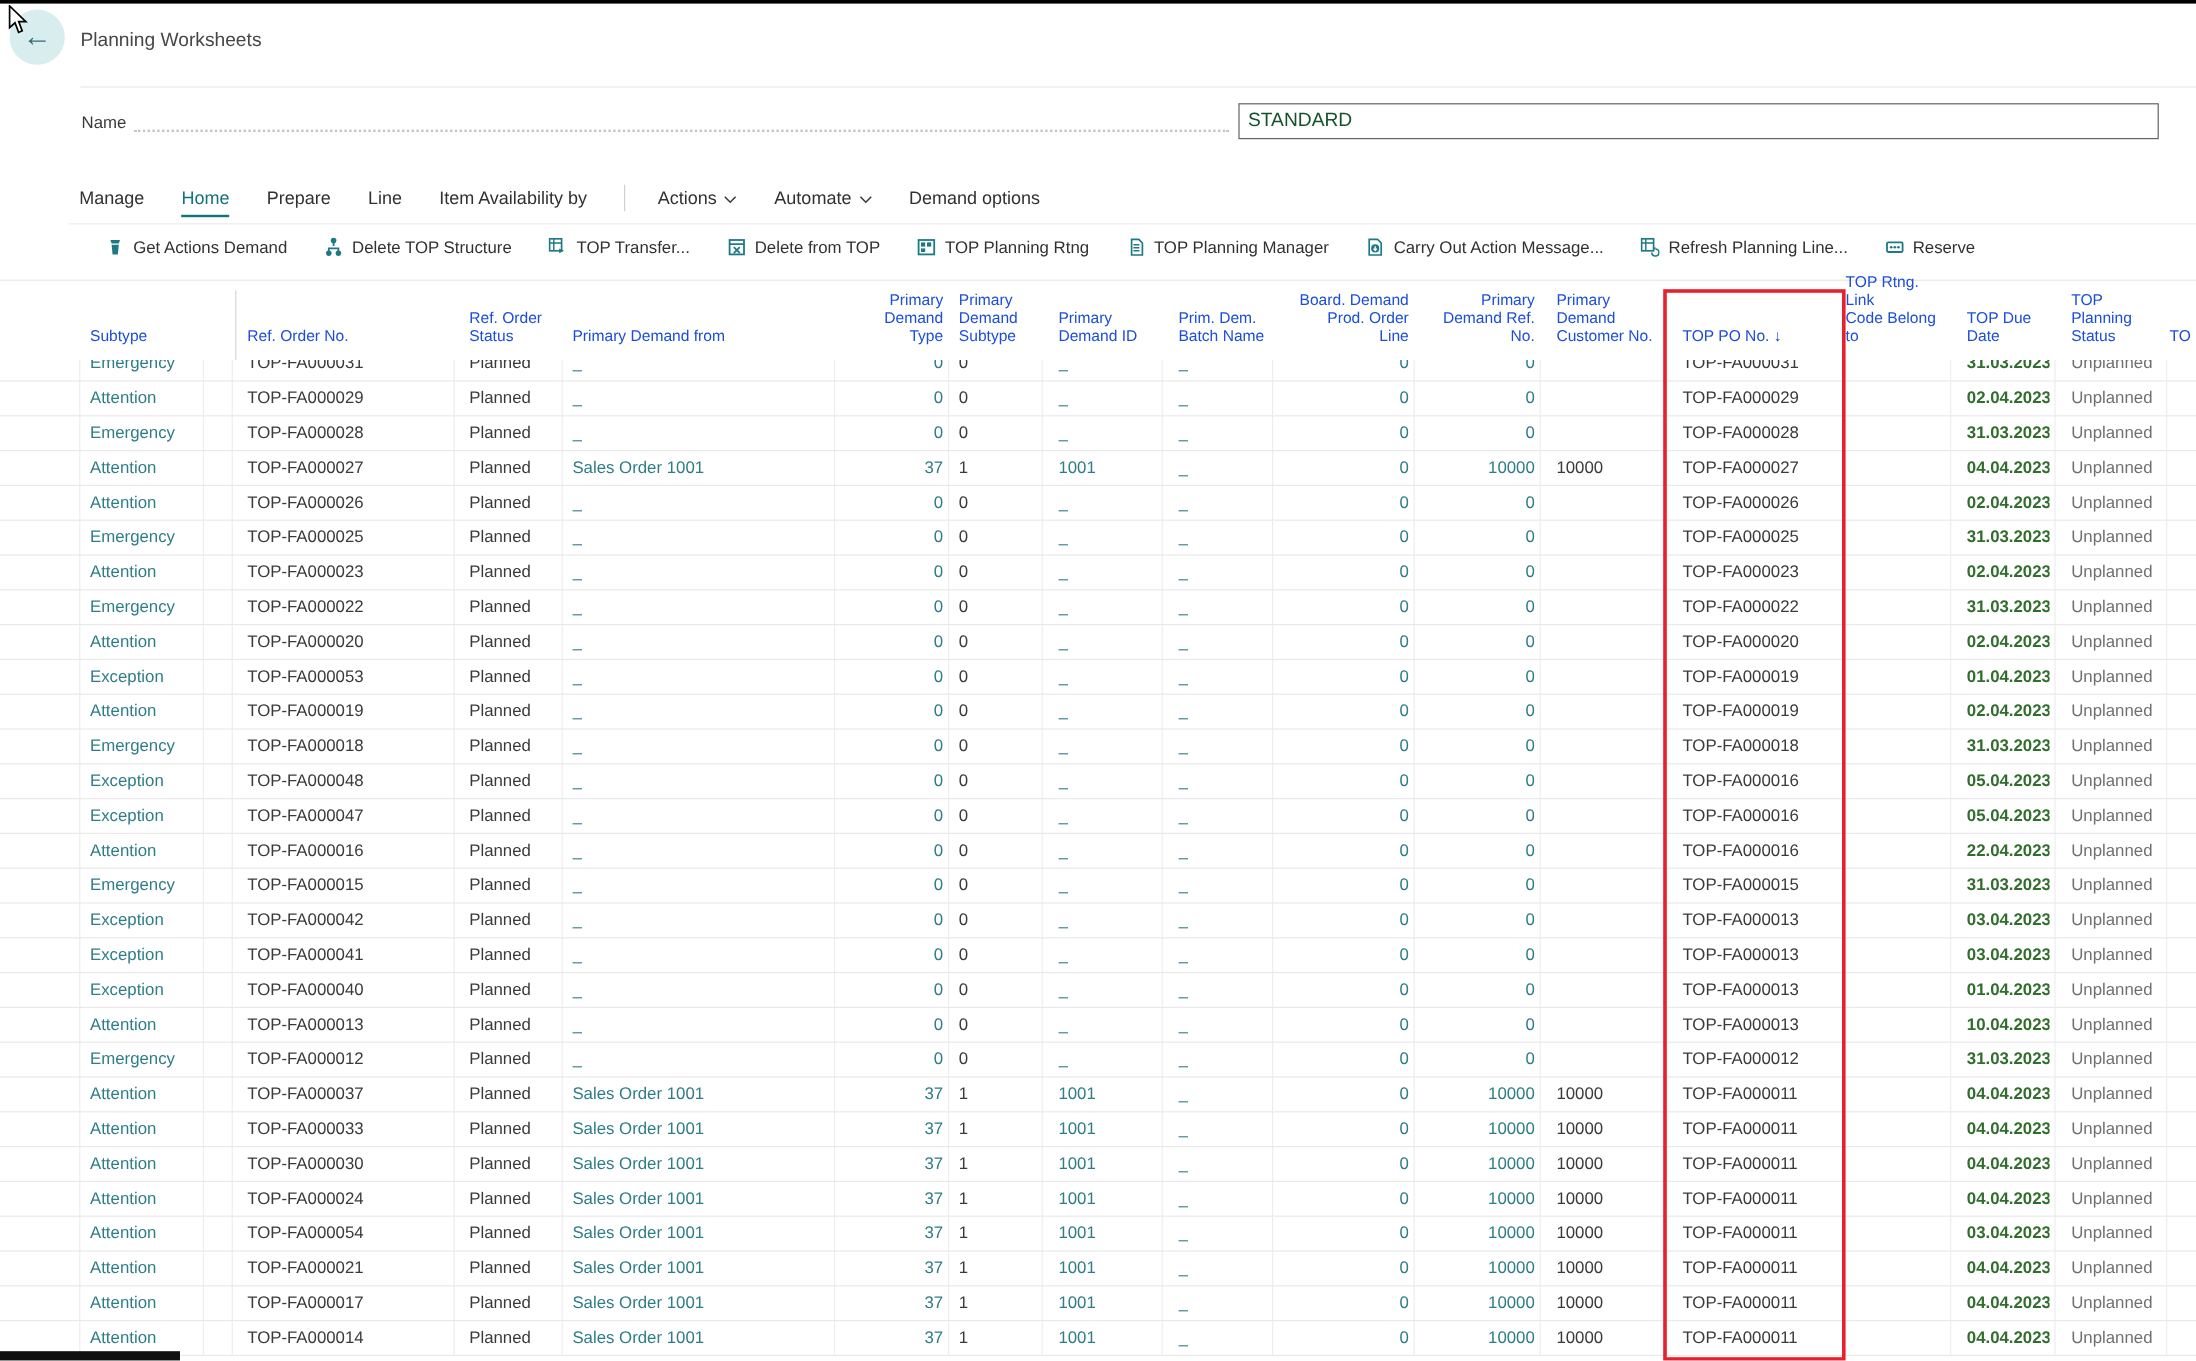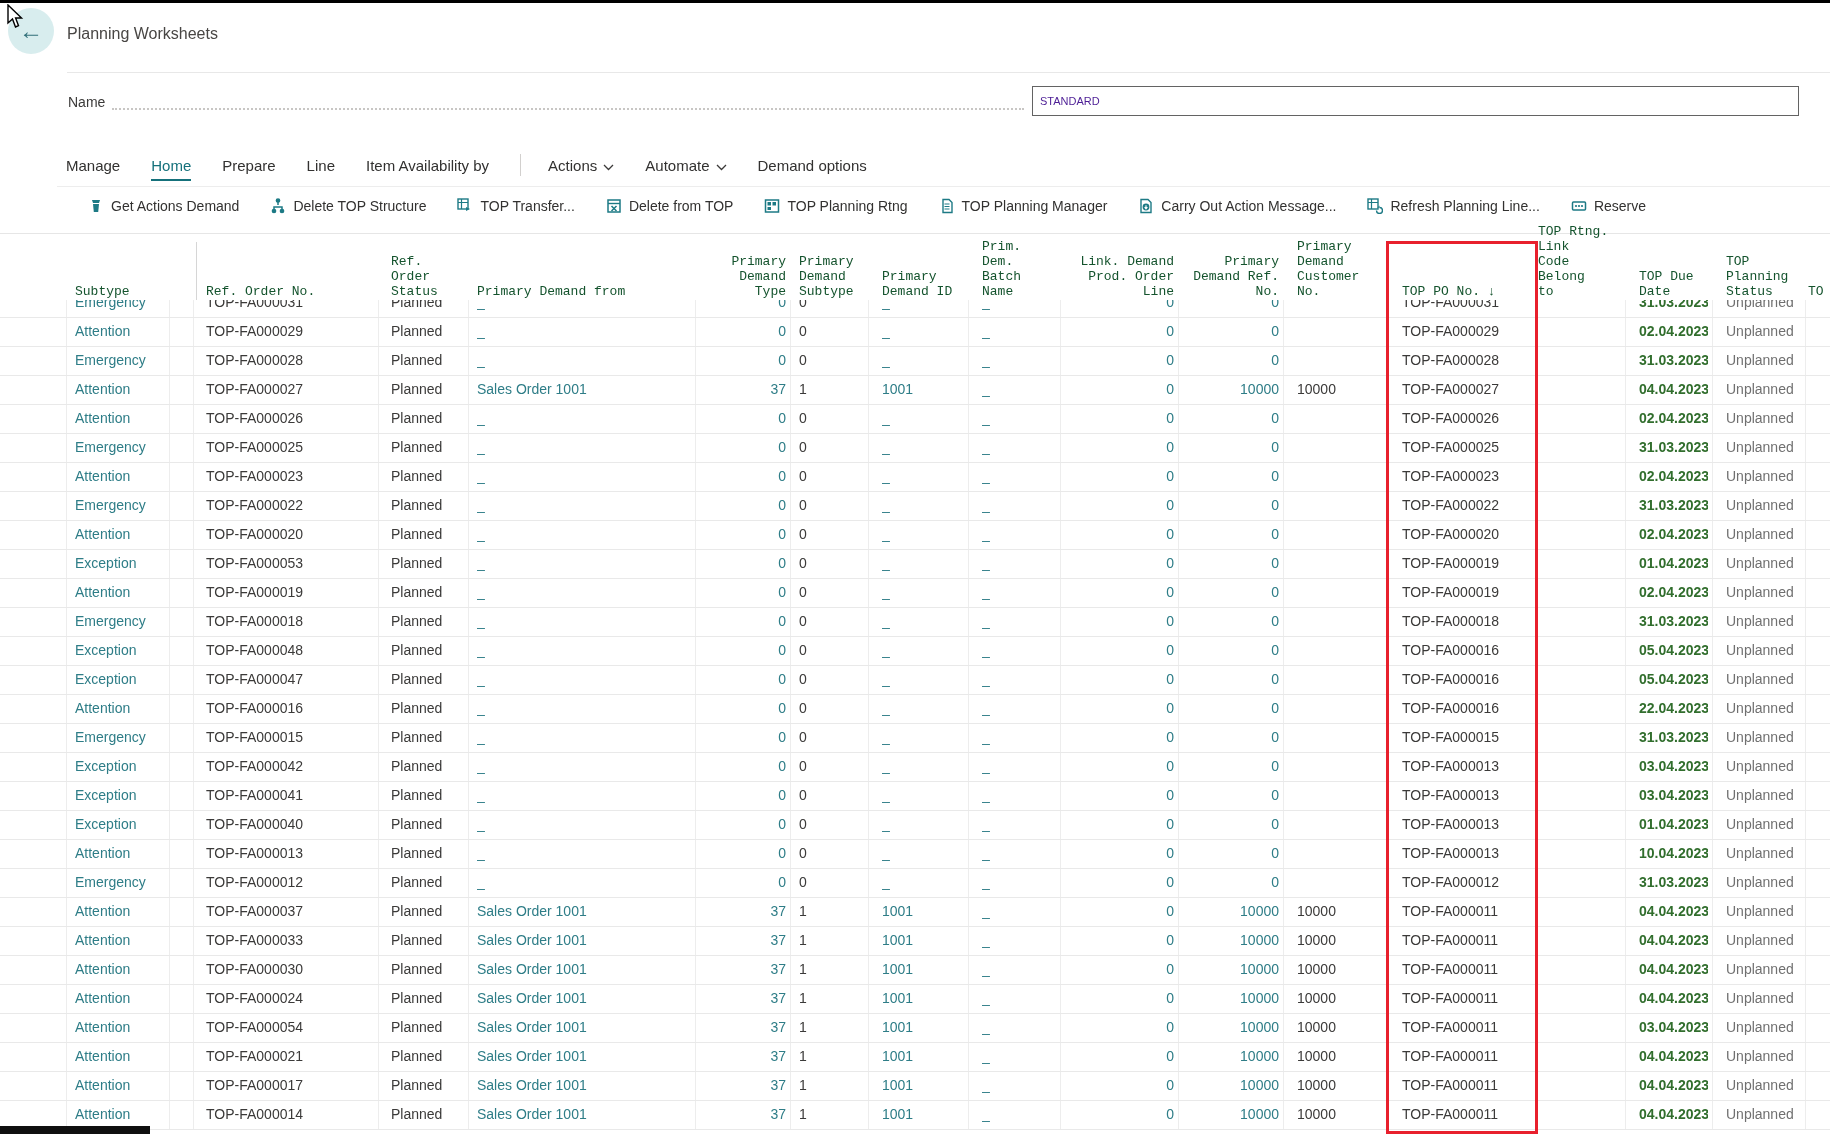--- a/index.html
+++ b/index.html
@@ -9,36 +9,36 @@
   .back-btn{position:absolute;left:8px;top:8px;width:46px;height:46px;border-radius:50%;
        background:#d8edee;color:#31707a;font-size:24px;display:flex;align-items:center;
        justify-content:center;cursor:pointer;}
   .cursor{position:absolute;left:6px;top:4px;z-index:50;}
   .page-title{position:absolute;left:67px;top:25px;font-size:16px;color:#484644;}
   .title-divider{position:absolute;left:67px;top:72px;width:1763px;height:1px;background:#e8e8e8;}
   .name-label{position:absolute;left:68px;top:94px;font-size:14px;color:#3b3a39;}
   .name-leader{position:absolute;left:112px;top:96px;width:912px;height:12px;
        border-bottom:2px dotted #c8c6c4;}
   .name-input{position:absolute;left:1032px;top:86px;width:758px;height:28px;
-       border:1px solid #636363;font-family:"Liberation Sans",sans-serif;font-size:11px;
-       color:#4c1d95;padding:0 0 0 7px;outline:none;background:#fff;}
+       border:1px solid #636363;font-family:"Liberation Sans",sans-serif;font-size:16px;
+       color:#14532d;padding:0 0 0 7px;outline:none;background:#fff;}
   .menu-row{position:absolute;left:66px;top:150px;height:30px;display:flex;align-items:center;
        font-size:15px;color:#323130;}
   .menu-item{margin-right:31px;cursor:pointer;position:relative;display:flex;align-items:center;gap:6px;}
   .menu-item.active{color:#15717b;}
   .menu-item.active::after{content:"";position:absolute;left:0;right:0;bottom:-7px;height:2px;background:#15717b;}
   .menu-divider{width:1px;height:22px;background:#d2d0ce;margin-right:27px;}
   .menu-underline{position:absolute;left:57px;top:186px;width:1773px;height:1px;background:#ededed;}
   .toolbar{position:absolute;left:88px;top:192px;height:28px;display:flex;align-items:center;font-size:14px;color:#323130;}
   .tb-btn{display:flex;align-items:center;gap:7px;margin-right:31px;cursor:pointer;white-space:nowrap;}
   .tb-btn svg{display:block;}
   .toolbar-divider{position:absolute;left:0;top:233px;width:1830px;height:1px;background:#e6e6e6;}
   .thead{position:absolute;left:0;top:242px;width:1830px;height:58px;}
-  .th{position:absolute;bottom:1px;font-size:13px;line-height:15px;color:#14532d;
-      white-space:pre-line;cursor:pointer;font-family:Liberation Mono, monospace;}
+  .th{position:absolute;bottom:13px;font-size:13px;line-height:15px;color:#1d4ed8;
+      white-space:pre-line;cursor:pointer;}
   .th.r{text-align:right;}
   .thead-vline{position:absolute;left:196px;top:242px;width:1px;height:58px;background:#d6d6d6;}
   .tbody{position:absolute;left:0;top:300px;width:1830px;height:834px;overflow:hidden;}
   .vlines div{position:absolute;top:300px;width:1px;height:829px;background:#ededed;}
   .row{position:relative;height:28px;border-bottom:1px solid #e9e9e9;overflow:hidden;}
   .row.partial{height:17px;}
   .cell{position:absolute;top:0;font-size:14px;line-height:27px;white-space:nowrap;overflow:hidden;}
   .row.partial .cell{top:-11px;}
   .cell.r{text-align:right;}
   .link{color:#2e7d87;cursor:pointer;}
@@ -200,21 +200,21 @@
       <div class="th" style="left: 477px; width: 214px;">Primary Demand from</div>
       <div class="th r" style="left: 707px; width: 79px;">Primary
 Demand Type</div>
       <div class="th" style="left: 799px; width: 65px;">Primary
 Demand
 Subtype</div>
       <div class="th" style="left: 882px; width: 82px;">Primary
 Demand ID</div>
       <div class="th" style="left: 982px; width: 74px;">Prim. Dem.
 Batch Name</div>
-      <div class="th r" style="left: 1072px; width: 102px;">Link. Demand
+      <div class="th r" style="left: 1072px; width: 102px;">Board. Demand
 Prod. Order
 Line</div>
       <div class="th r" style="left: 1190px; width: 89px;">Primary
 Demand Ref.
 No.</div>
       <div class="th" style="left: 1297px; width: 87px;">Primary
 Demand
 Customer No.</div>
       <div class="th" style="left: 1402px; width: 129px;">TOP PO No. ↓</div>
       <div class="th" style="left: 1538px; width: 83px;">TOP Rtng. Link

